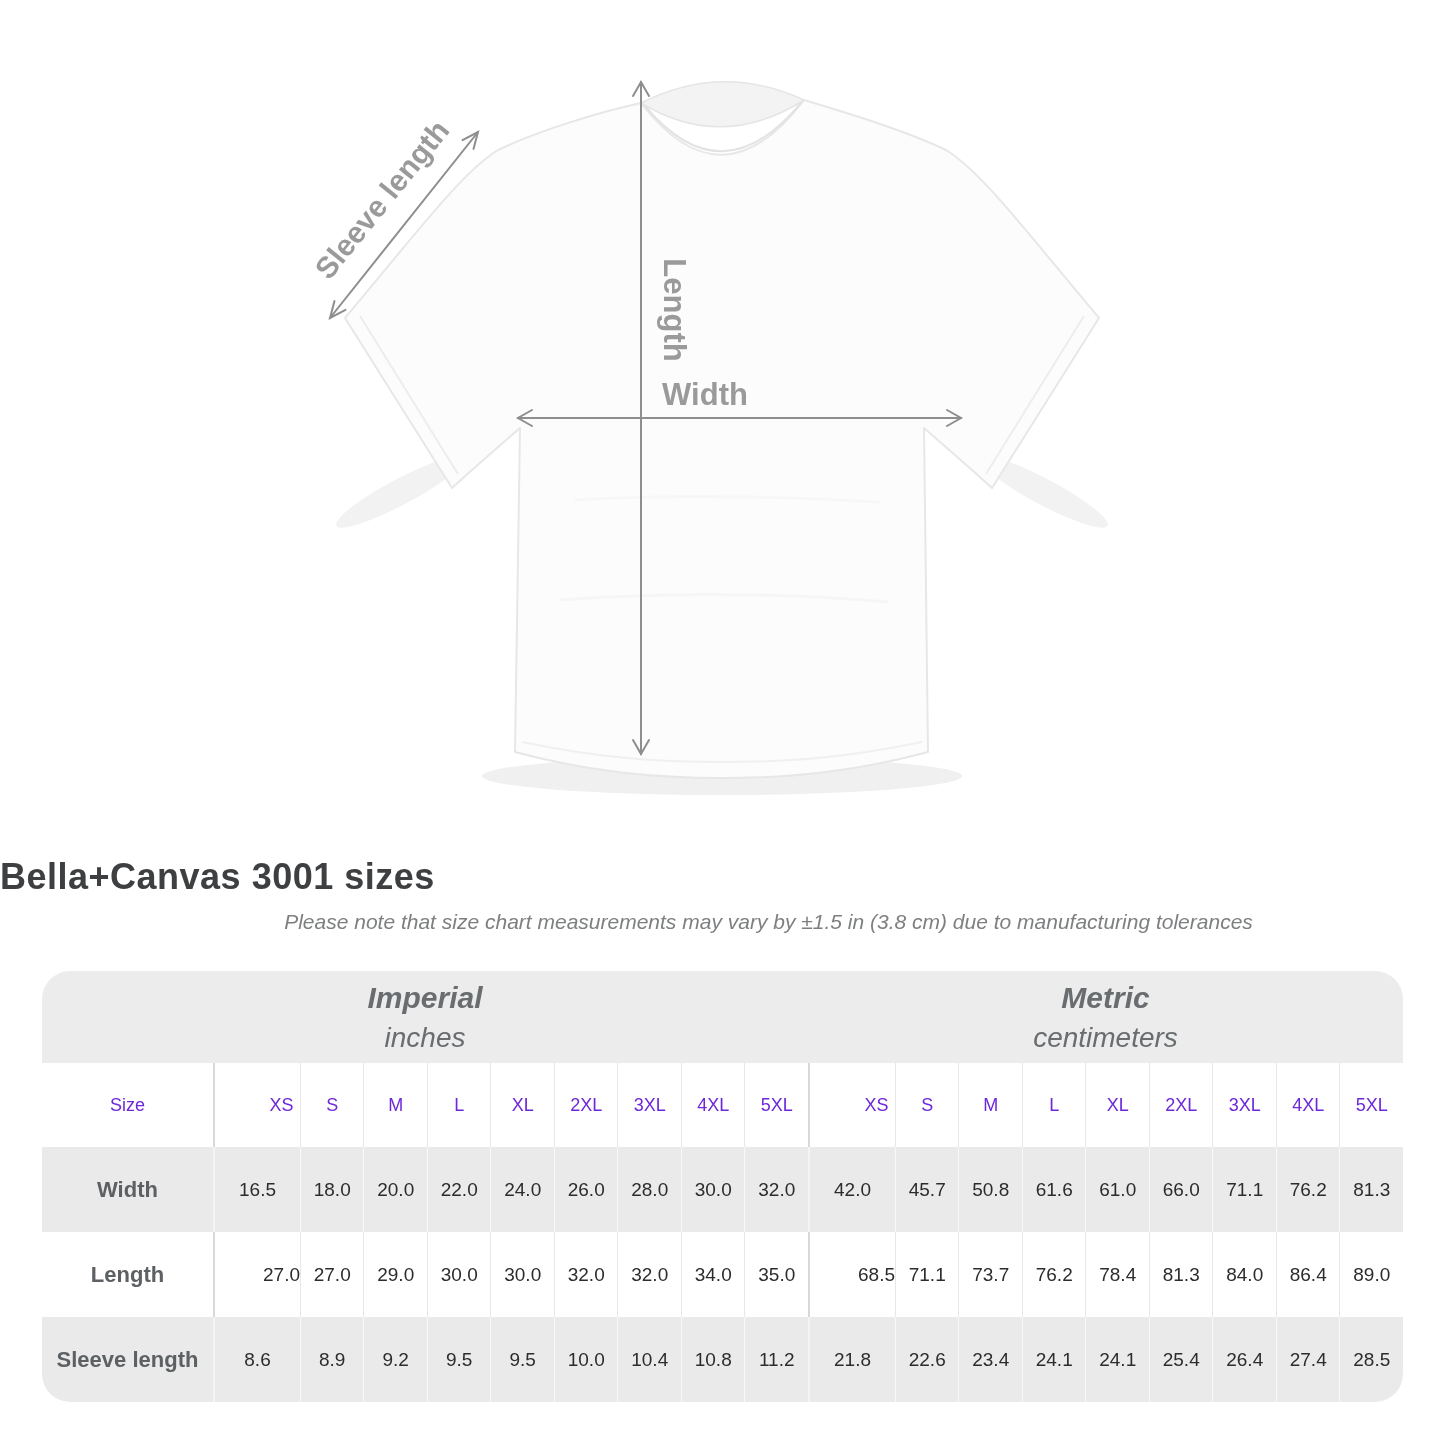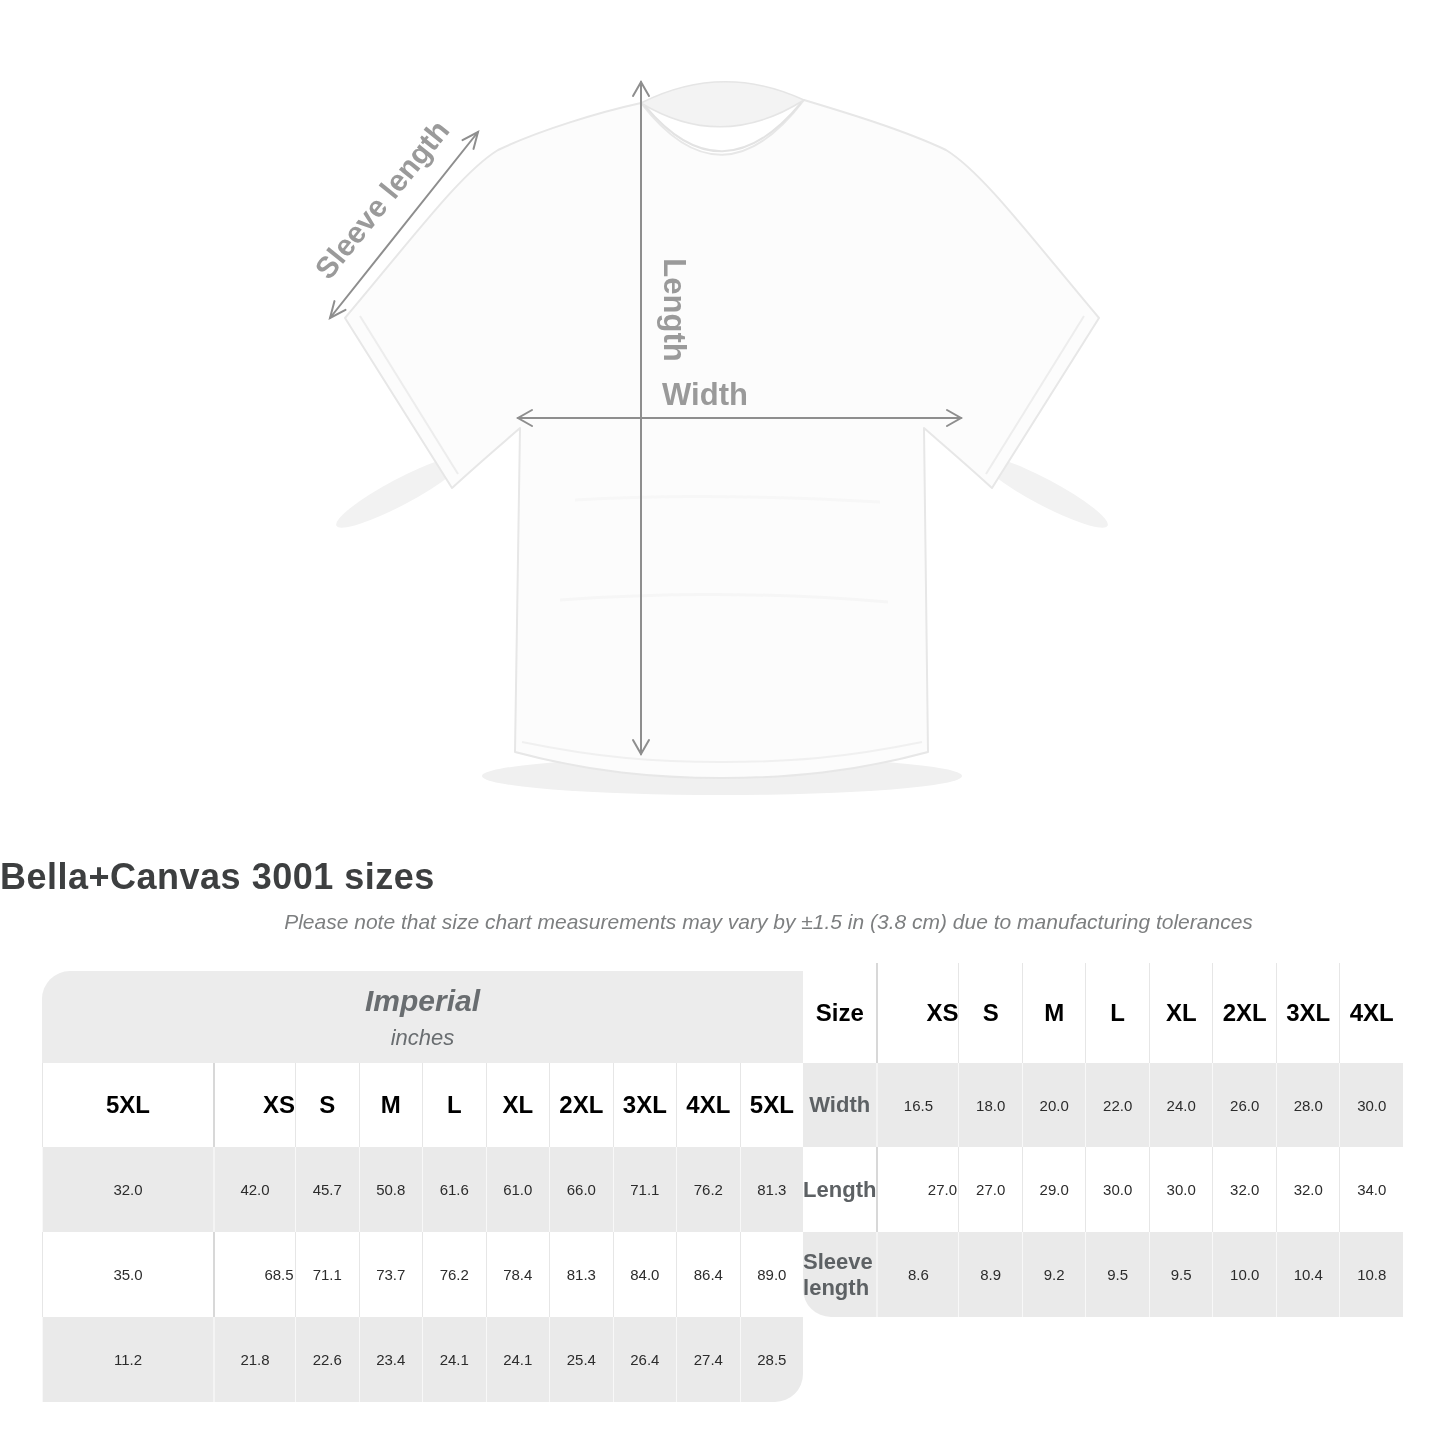--- a/index.html
+++ b/index.html
@@ -26,28 +26,28 @@
     grid-template-rows:100px 84px 85px 85px 85px;
   }
   .band {
     background:#ececec; display:flex; flex-direction:column;
     align-items:center; justify-content:center; gap:7px;
     color:#696d70; font-style:italic;margin-top:8px;
   }
   .band1 { grid-column:1 / span 10; border-top-left-radius:28px; }
   .band2 { grid-column:11 / span 9; border-top-right-radius:28px; }
   .band-name { font-size:30px; font-weight:bold; }
-  .band-unit { font-size:22px; }
+  .band-unit { font-size:28px; }
 
   .cell { display:flex; align-items:center; justify-content:center; }
   .wr { background:#ffffff; }
   .gr { background:#eaeaea; }
-  .ch  { font-weight:bold; color:#000000; font-size:24px; }
+  .ch  { font-weight:normal; color:#6d28d9; font-size:18px; }
   .lab { font-weight:bold; color:#5d6164; font-size:22px; }
-  .val { color:#2c2c2c; font-size:15px; }
+  .val { color:#2c2c2c; font-size:19px; }
   .wr.v  { border-left:1px solid #e6e6e6; }
   .wr.vb { border-left:2px solid #d8d8d8;padding-left:48px; }
   .gr.v  { border-left:1px solid #f8f8f8; }
   .gr.vb { border-left:2px solid #f4f4f4; }
   .rbl { border-bottom-left-radius:28px; }
   .rbr { border-bottom-right-radius:28px; }
 </style>
 </head>
 <body>
 
@@ -108,20 +108,24 @@
   </svg>
 
   <div class="title">Bella+Canvas 3001 sizes</div>
   <div class="subtitle">Please note that size chart measurements may vary by ±1.5 in (3.8 cm) due to manufacturing tolerances</div>
 
   <div class="size-table">
 
     <div class="band band1">
       <div class="band-name">Imperial</div>
       <div class="band-unit">inches</div>
+    </div>
+    <div class="band band2">
+      <div class="band-name">Metric</div>
+      <div class="band-unit">centimeters</div>
     </div>
 
     <div class="cell wr ch">Size</div>
     <div class="cell wr ch vb">XS</div>
     <div class="cell wr ch v">S</div>
     <div class="cell wr ch v">M</div>
     <div class="cell wr ch v">L</div>
     <div class="cell wr ch v">XL</div>
     <div class="cell wr ch v">2XL</div>
     <div class="cell wr ch v">3XL</div>

